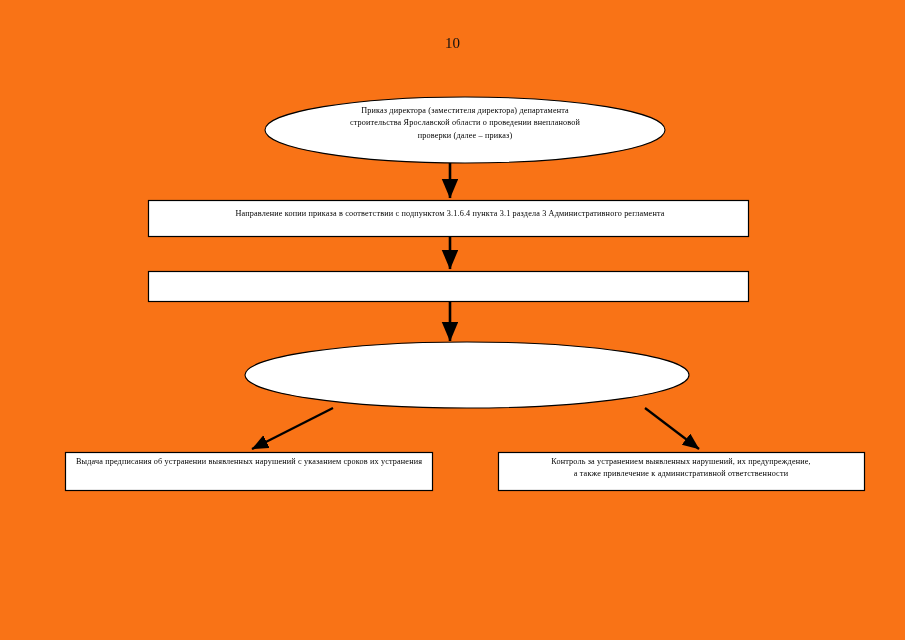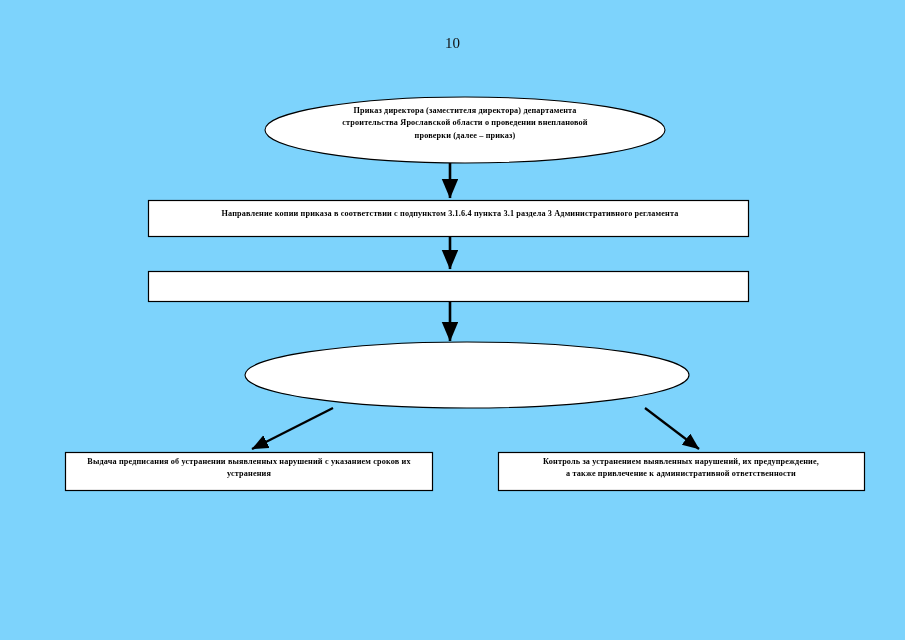--- a/index.html
+++ b/index.html
@@ -8,21 +8,21 @@
     background: #ffffff;
   }
   body {
     font-family: "Liberation Serif", "DejaVu Serif", serif;
     color: #000000;
   }
   #page {
     position: relative;
     width: 905px;
     height: 640px;
-    background: #7dd3fc;
+    background: #f97316;
     overflow: hidden;
   }
   .page-number {
     position: absolute;
     top: 34px;
     left: 0;
     width: 905px;
     text-align: center;
     font-size: 15px;
     line-height: 18px;
@@ -36,21 +36,20 @@
     height: 640px;
   }
   .node-text {
     position: absolute;
     text-align: center;
     font-size: 8.2px;
     line-height: 12.4px;
     color: #000;
     letter-spacing: 0.15px;
     white-space: pre-line;
-    font-weight: bold;
   }
   
   .ellipse-1-text {
     left: 300px;
     top: 105px;
     width: 330px;
   }
   .ellipse-2-text {
     left: 285px;
     top: 350px;

